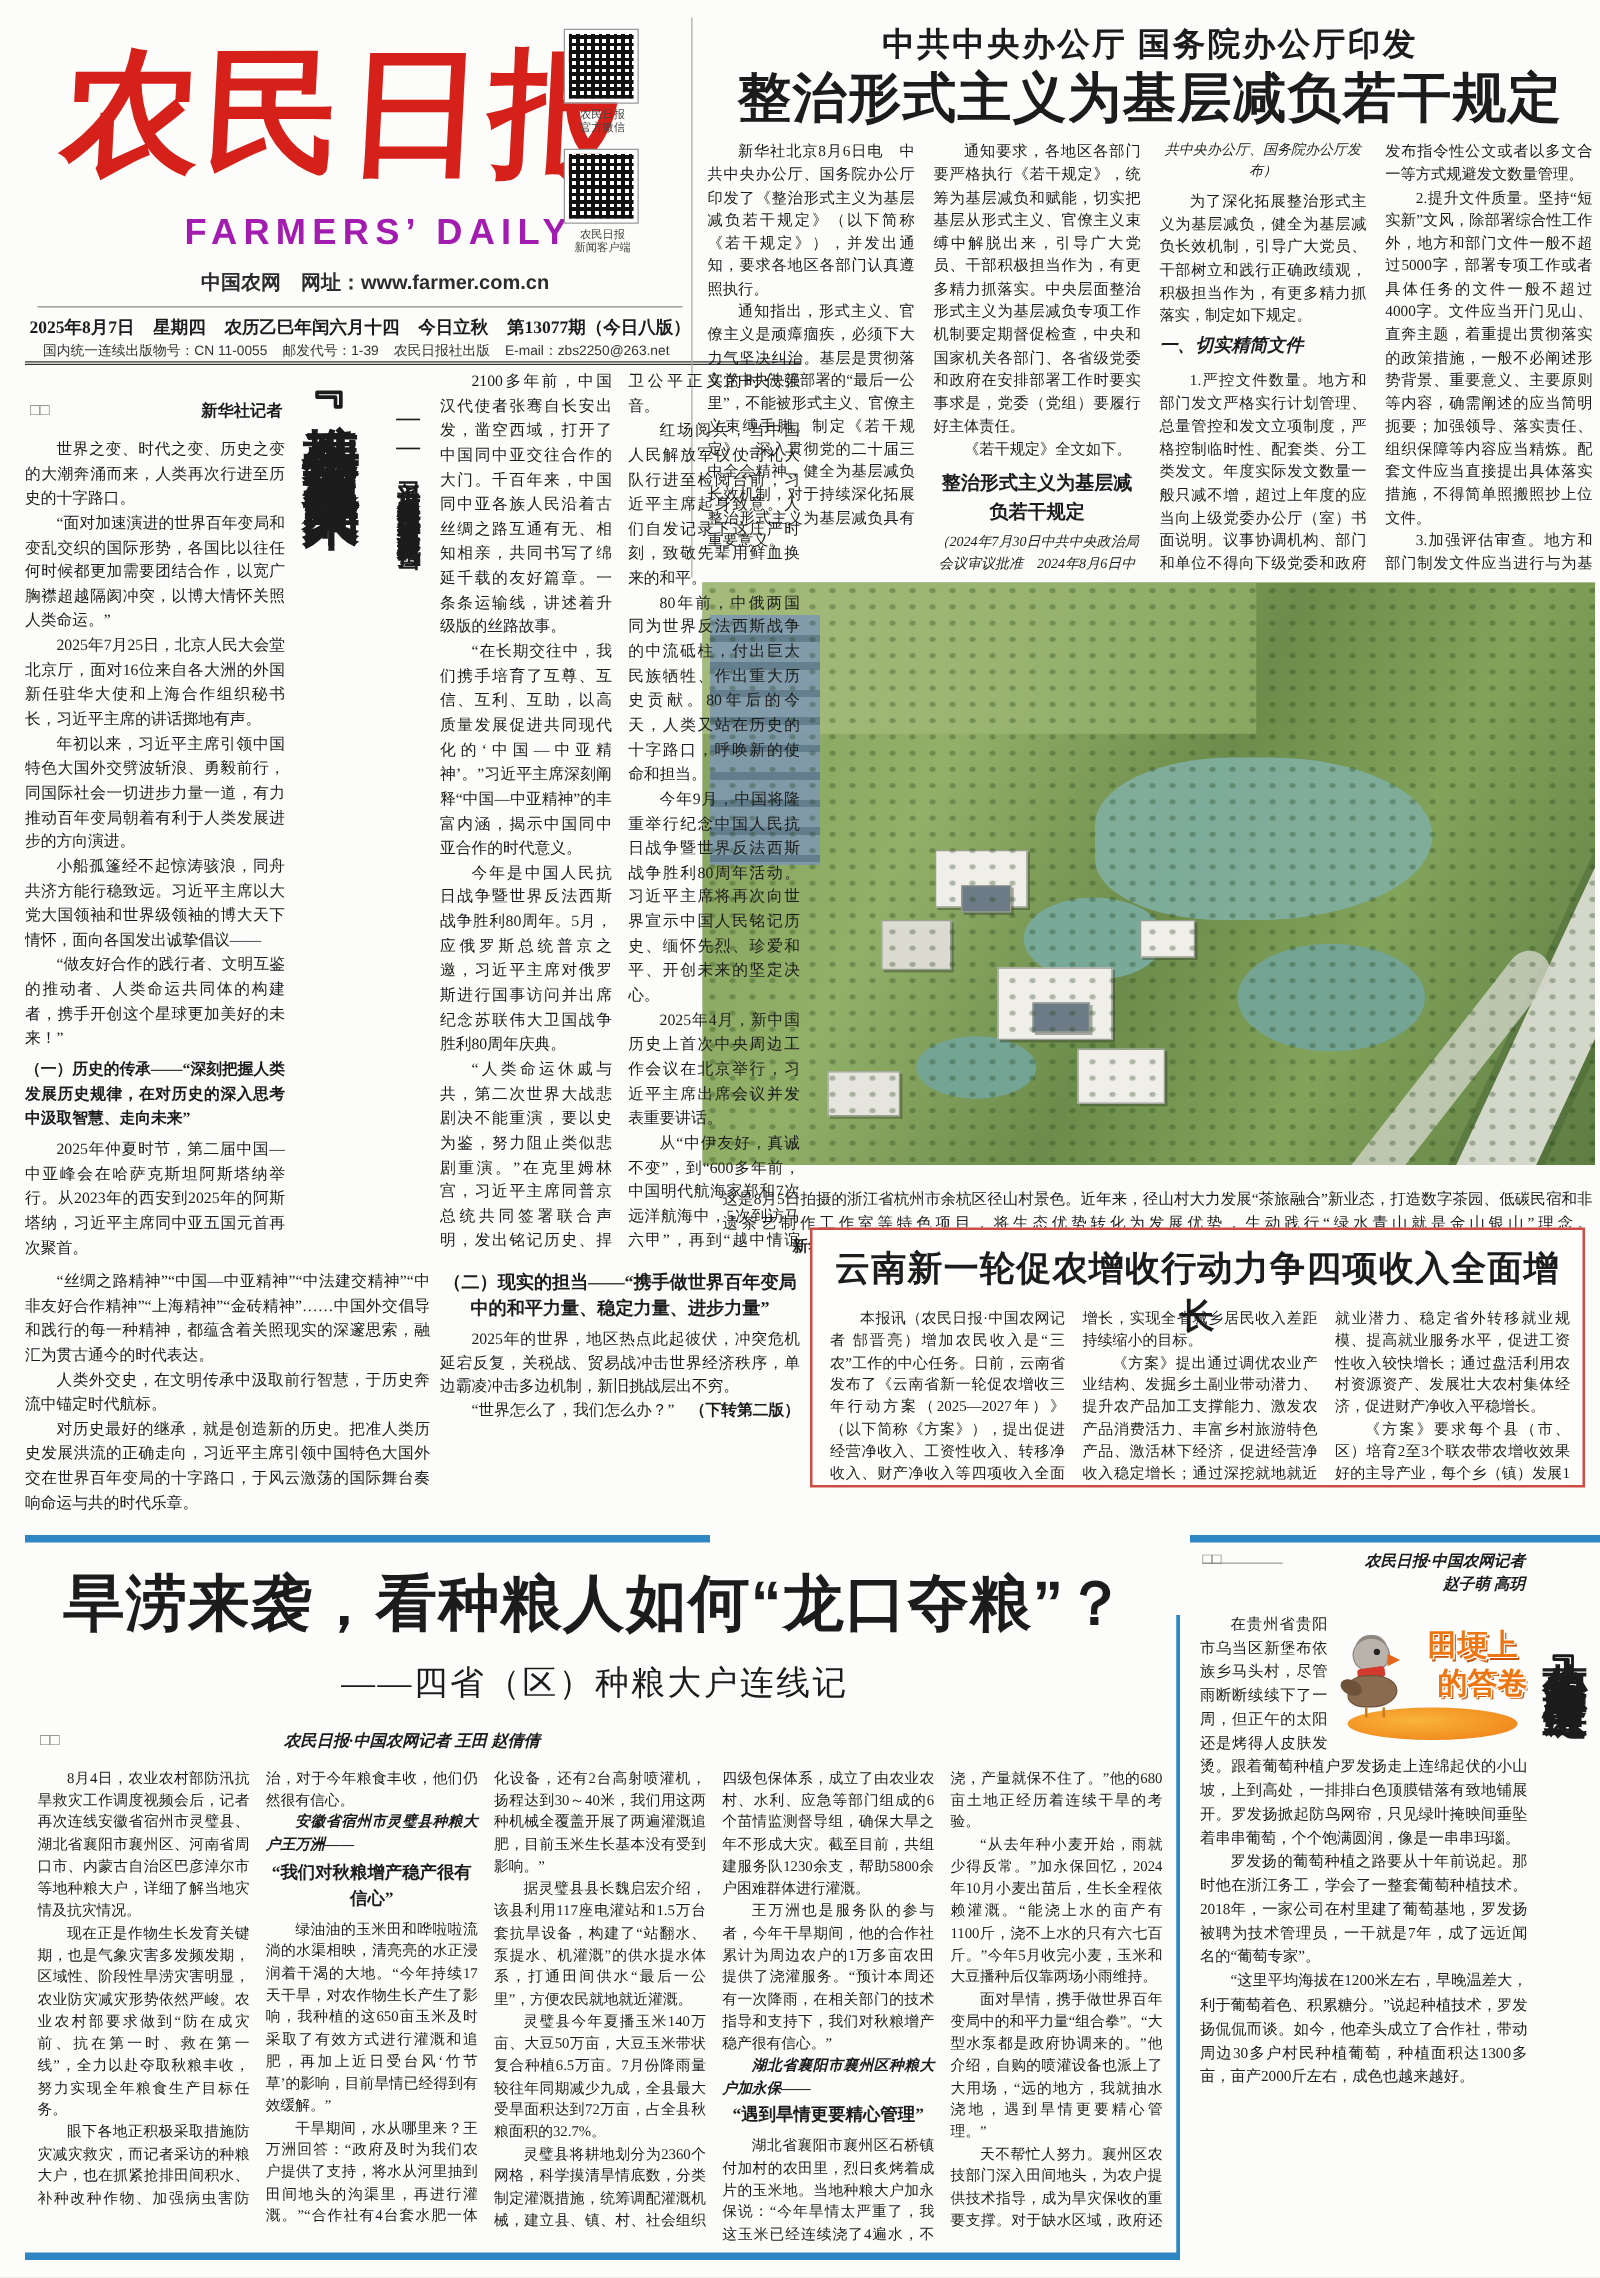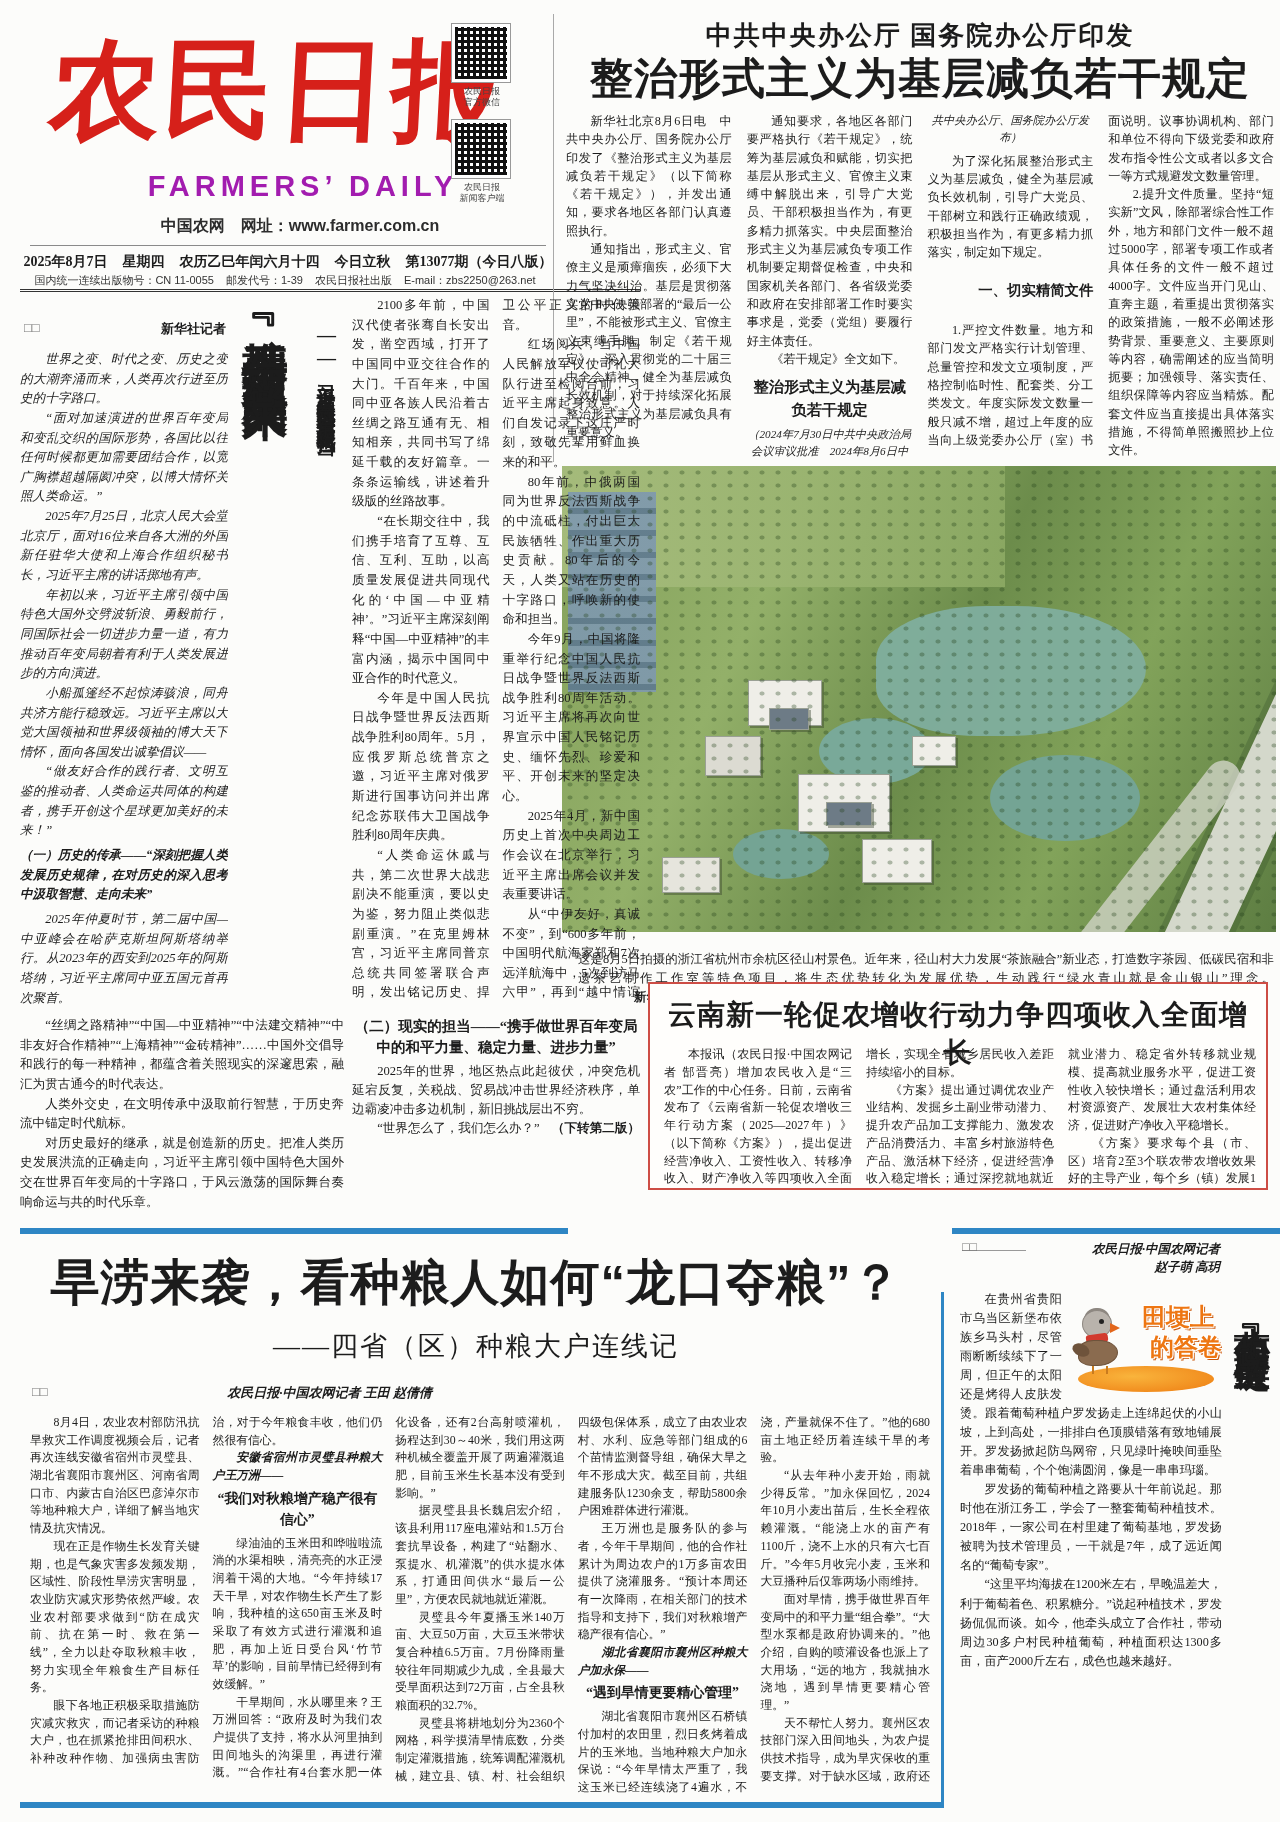--- a/index.html
+++ b/index.html
@@ -31,21 +31,21 @@
   .vdiv{left:553px;top:14px;width:1px;height:448px;background:#a9a9a9;}
 
   
   .ta-kicker{left:566px;top:18px;width:708px;text-align:center;font-weight:600;font-size:26px;letter-spacing:2px;}
   .ta-headline{left:566px;top:50px;width:708px;text-align:center;font-weight:bold;font-size:43px;letter-spacing:1px;}
   .ta-body{left:566px;top:112px;width:708px;height:352px;column-count:4;column-gap:15px;
            font-size:12.2px;line-height:1.5;overflow:hidden;}
 
   
   .fk{margin:0;text-align:justify;text-indent:2em;}
-  .fk-sec{text-indent:0;text-align:right;font-weight:bold;font-size:1.18em;margin:19px 0;}
+  .fk-sec{text-indent:0;text-align:left;font-weight:bold;font-size:1.18em;margin:6px 0;font-style:italic;}
   .fk-dtitle{text-indent:0;text-align:center;font-weight:bold;font-size:1.25em;margin:8px 0 4px;}
   .fk-dnote{text-indent:0;text-align:center;font-style:italic;font-size:.92em;margin:0 0 6px;}
   .fk-sub{text-indent:0;font-weight:bold;margin:5px 0;}
   .fk-lead{font-style:italic;font-weight:bold;}
   .fk-subq{text-indent:0;text-align:center;font-weight:bold;font-size:1.18em;margin:4px 0;}
   .fk-split{display:flex;justify-content:space-between;text-indent:0;}
   .fk-split span:first-child{text-indent:2em;}
   .jump{font-weight:bold;white-space:nowrap;}
 
   
@@ -73,21 +73,21 @@
 
   
   .yunnan{left:648px;top:982px;width:620px;height:208px;border:2px solid #cd4d45;background:#fffefc;}
   .yn-headline{position:absolute;left:10px;top:12px;width:596px;text-align:center;font-weight:600;font-size:28px;letter-spacing:1px;}
   .yn-body{position:absolute;left:14px;top:62px;width:592px;height:158px;column-count:3;column-gap:14px;
            font-size:12px;line-height:1.48;overflow:hidden;}
 
   
   .xi-byline{left:24px;top:320px;width:202px;display:flex;justify-content:space-between;font-size:13px;font-weight:bold;}
   .xi-byline .marks{color:#777;font-weight:normal;}
-  .xi-col1{left:20px;top:350px;width:208px;height:660px;font-size:12.6px;line-height:1.56;overflow:hidden;font-style:italic;}
+  .xi-col1{left:20px;top:350px;width:208px;height:660px;font-size:12.6px;line-height:1.56;overflow:hidden;}
   .xi-headline{left:228px;top:298px;width:74px;height:786px;writing-mode:vertical-rl;text-orientation:upright;
                font-weight:bold;font-size:46px;letter-spacing:4px;line-height:74px;}
   .xi-subtitle{left:306px;top:324px;width:40px;height:706px;writing-mode:vertical-rl;text-orientation:upright;
                font-weight:600;font-size:19px;letter-spacing:2px;line-height:40px;}
   .xi-col23{left:352px;top:296px;width:288px;height:716px;column-count:2;column-gap:13px;
             font-size:12.6px;line-height:1.56;overflow:hidden;}
   .xi-bl{left:20px;top:1016px;width:324px;height:198px;font-size:12.6px;line-height:1.56;overflow:hidden;}
   .xi-br{left:352px;top:1012px;width:288px;height:202px;font-size:12.6px;line-height:1.52;overflow:hidden;}
   .xi-br .fk-subq{font-size:14.5px;text-align:center;line-height:1.45;}
 

